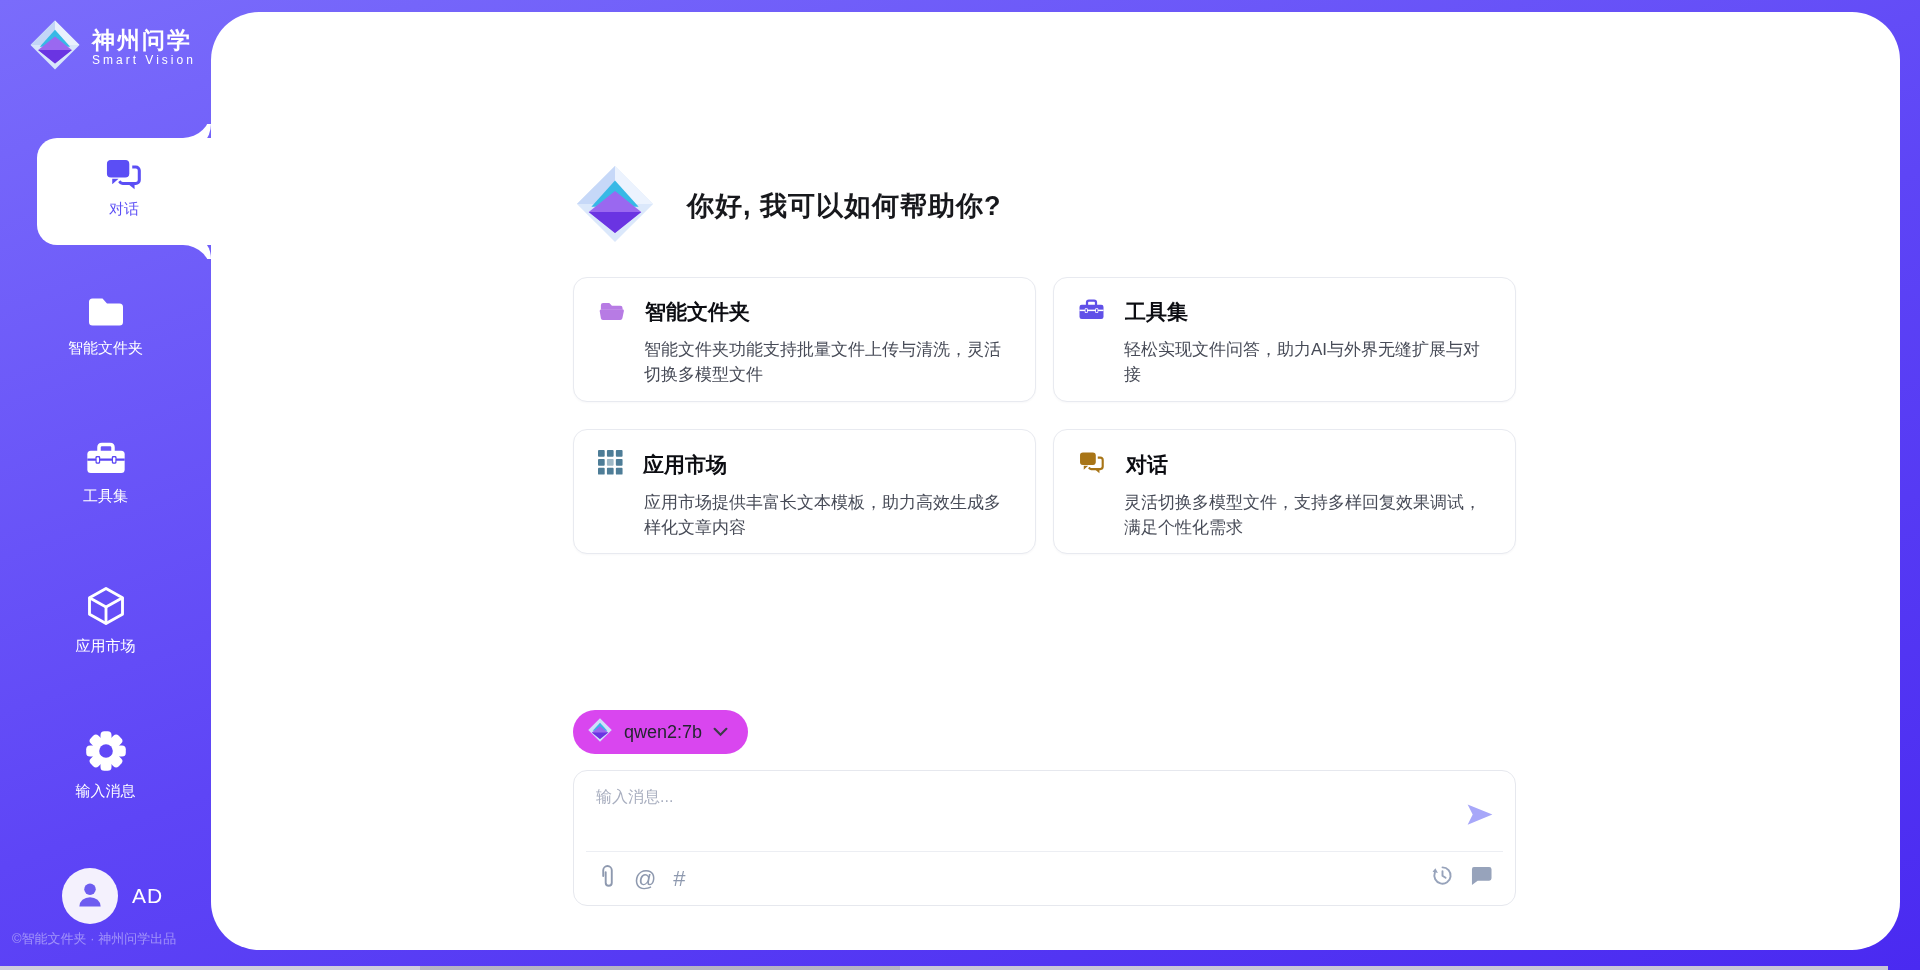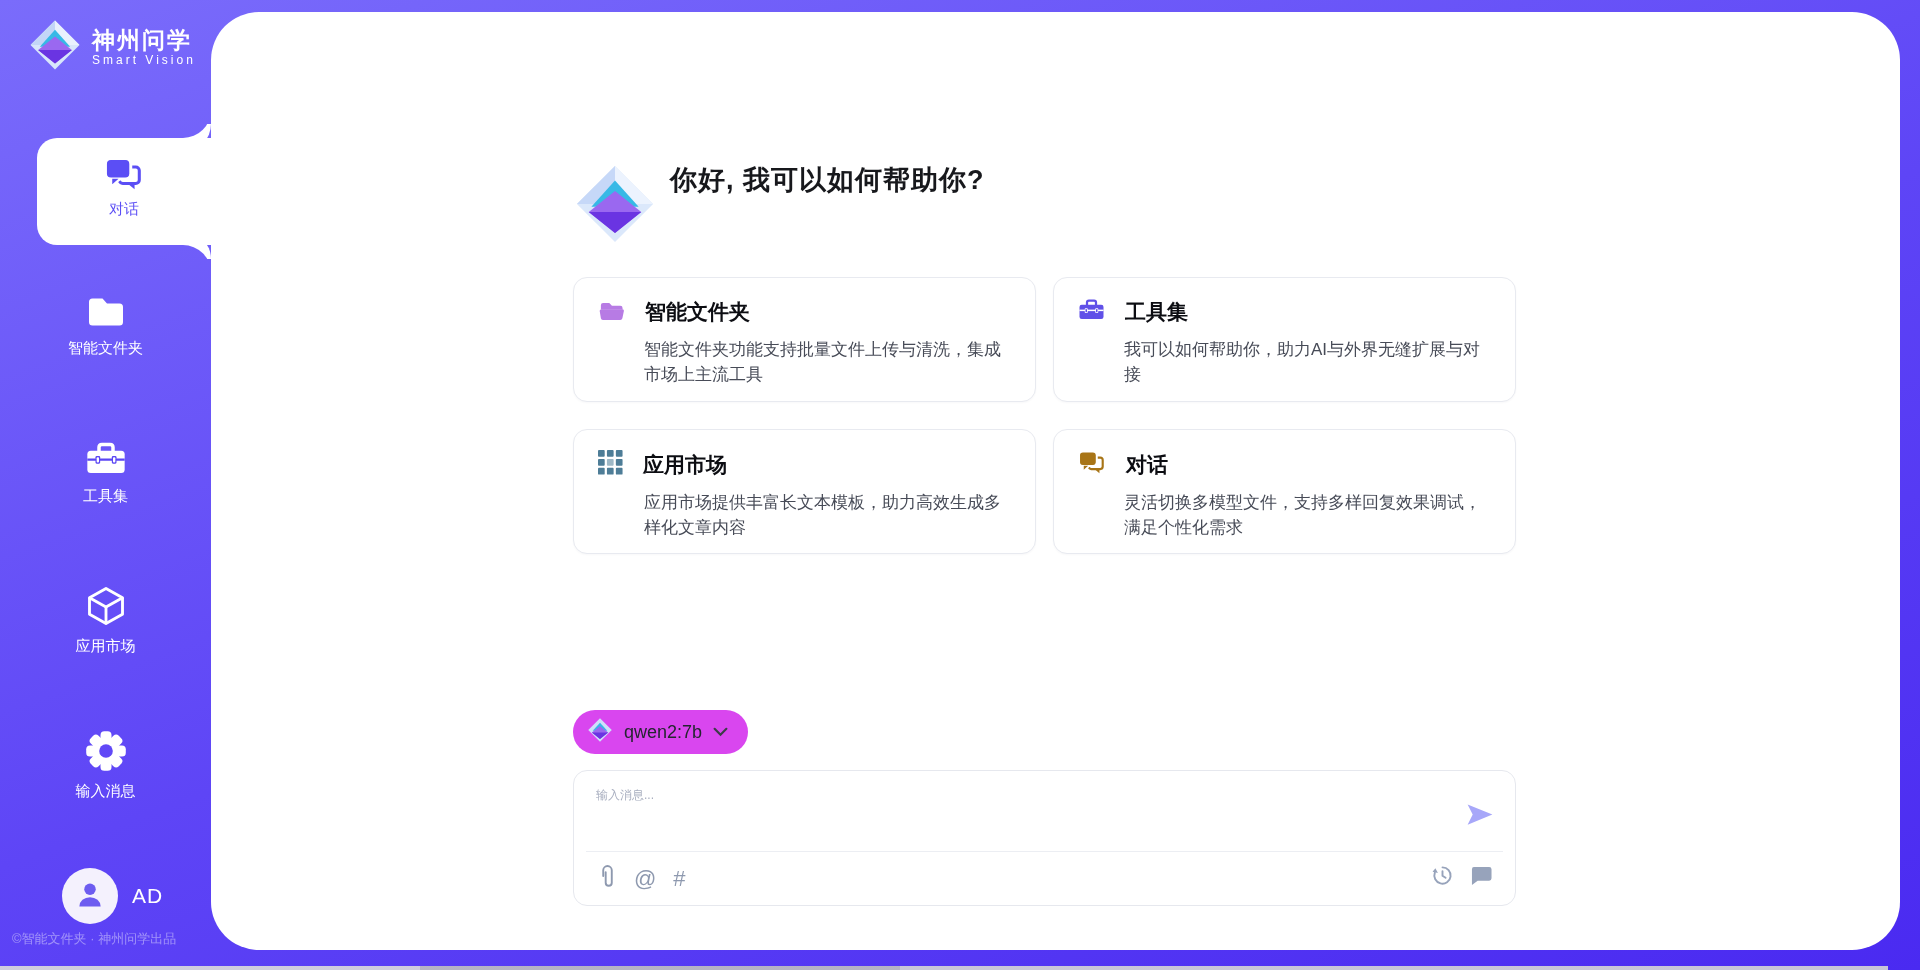--- a/index.html
+++ b/index.html
@@ -26,39 +26,39 @@
   .tab::after{content:"";position:absolute;right:0;bottom:-28px;width:28px;height:28px;
     border-top-right-radius:28px;box-shadow:0 -14px 0 0 #fff;}
   .tab svg{display:block;margin:18px auto 0;}
   .tab .nav-label{color:#5b4ef5;margin-top:8px;}
   .user-row{position:absolute;left:62px;top:868px;display:flex;align-items:center;gap:14px;cursor:pointer;}
   .avatar{width:56px;height:56px;border-radius:50%;background:#f4f1fd;display:flex;
     align-items:center;justify-content:center;}
   .user-name{color:#fff;font-size:21px;letter-spacing:1px;}
   .copyright{position:absolute;left:12px;top:930px;color:rgba(255,255,255,.42);font-size:13px;}
   
-  .hero{position:absolute;left:362px;top:150px;display:flex;align-items:flex-start;gap:13px;}
+  .hero{position:absolute;left:362px;top:150px;display:flex;align-items:center;gap:30px;}
   .hero h1{margin:0;font-size:27px;font-weight:700;color:#17181c;letter-spacing:1px;}
   
   .cards{position:absolute;left:362px;top:265px;display:grid;
     grid-template-columns:463px 463px;column-gap:17px;row-gap:27px;}
   .card{height:125px;background:#fff;border:1px solid #e8eaf0;border-radius:14px;
     box-sizing:border-box;padding:20px 24px 0 24px;cursor:pointer;
     box-shadow:0 1px 2px rgba(30,30,60,.03);}
   .card-head{display:flex;align-items:center;gap:20px;}
   .card-title{font-size:21px;font-weight:700;color:#0c0d12;}
   .card-desc{margin-top:11px;margin-left:46px;font-size:17px;line-height:25px;color:#474b57;}
   
   .model-pill{position:absolute;left:362px;top:698px;height:44px;background:#d946ef;
     border-radius:22px;display:flex;align-items:center;gap:11px;padding:0 20px 0 14px;cursor:pointer;}
   .model-name{font-size:18px;color:#23262f;}
   .composer{position:absolute;left:362px;top:758px;width:943px;height:136px;background:#fff;
     border:1px solid #e6e8ee;border-radius:14px;box-sizing:border-box;}
   .composer textarea{position:absolute;left:20px;top:14px;width:850px;height:56px;border:none;
-    outline:none;resize:none;font-family:inherit;font-size:12px;color:#be185d;background:transparent;}
+    outline:none;resize:none;font-family:inherit;font-size:16px;color:#be185d;background:transparent;}
   .composer textarea::placeholder{color:#a8aebf;}
   .send-btn{position:absolute;right:20px;top:30px;cursor:pointer;background:none;border:none;padding:0;}
   .divider{position:absolute;left:12px;right:12px;top:80px;height:1px;background:#eceef3;}
   .tools-left{position:absolute;left:24px;top:93px;display:flex;align-items:center;gap:17px;}
   .tools-right{position:absolute;right:22px;top:93px;display:flex;align-items:center;gap:16px;}
   .tool-btn{background:none;border:none;padding:0;cursor:pointer;display:flex;align-items:center;
     color:#8e99af;font-size:22px;line-height:22px;font-family:"Liberation Sans",sans-serif;}
 </style>
 </head>
 <body>
@@ -193,39 +193,39 @@
     <div class="card">
       <div class="card-head">
         <span>
           <svg width="27" height="23" viewBox="0 0 30 26" fill="#b77be4">
             <path d="M3 7 q0-2.5 2.5-2.5 h7 l3 3.2 h9.5 q2.5 0 2.5 2.5 v1.8 h-24.5 z"></path>
             <path d="M1.6 13.4 q.3-1.9 2.2-1.9 h23.4 q2.3 0 1.8 2.2 l-1.7 8 q-.4 2-2.4 2 h-19.6 q-2 0-2.3-2 z"></path>
           </svg>
         </span>
         <span class="card-title">智能文件夹</span>
       </div>
-      <div class="card-desc">智能文件夹功能支持批量文件上传与清洗，集成市场上主流工具</div>
+      <div class="card-desc">智能文件夹功能支持批量文件上传与清洗，灵活切换多模型文件</div>
     </div>
 
     <div class="card">
       <div class="card-head">
         <span>
           <svg width="27" height="24" viewBox="0 0 36 32">
             <path d="M12 10 v-4 q0-2.5 2.5-2.5 h7 q2.5 0 2.5 2.5 v4" fill="none" stroke="#6050e8" stroke-width="3"></path>
             <rect x="2" y="9" width="32" height="19" rx="3" fill="#6050e8"></rect>
             <line x1="2" y1="16.5" x2="34" y2="16.5" stroke="#ffffff" stroke-width="2"></line>
             <rect x="9" y="13.5" width="4" height="6.5" rx="1" fill="#ffffff"></rect>
             <rect x="23" y="13.5" width="4" height="6.5" rx="1" fill="#ffffff"></rect>
             <rect x="10" y="14.5" width="2" height="4.5" rx="0.8" fill="#6050e8"></rect>
             <rect x="24" y="14.5" width="2" height="4.5" rx="0.8" fill="#6050e8"></rect>
           </svg>
         </span>
         <span class="card-title">工具集</span>
       </div>
-      <div class="card-desc">我可以如何帮助你，助力AI与外界无缝扩展与对接</div>
+      <div class="card-desc">轻松实现文件问答，助力AI与外界无缝扩展与对接</div>
     </div>
 
     <div class="card">
       <div class="card-head">
         <span>
           <svg width="25" height="25" viewBox="0 0 28 28" fill="#4e7d97">
             <rect x="0" y="0" width="7.5" height="7.5" rx="1"></rect>
               <rect x="10" y="0" width="7.5" height="7.5" rx="1"></rect>
               <rect x="20" y="0" width="7.5" height="7.5" rx="1"></rect>
             <rect x="0" y="10" width="7.5" height="7.5" rx="1"></rect>

